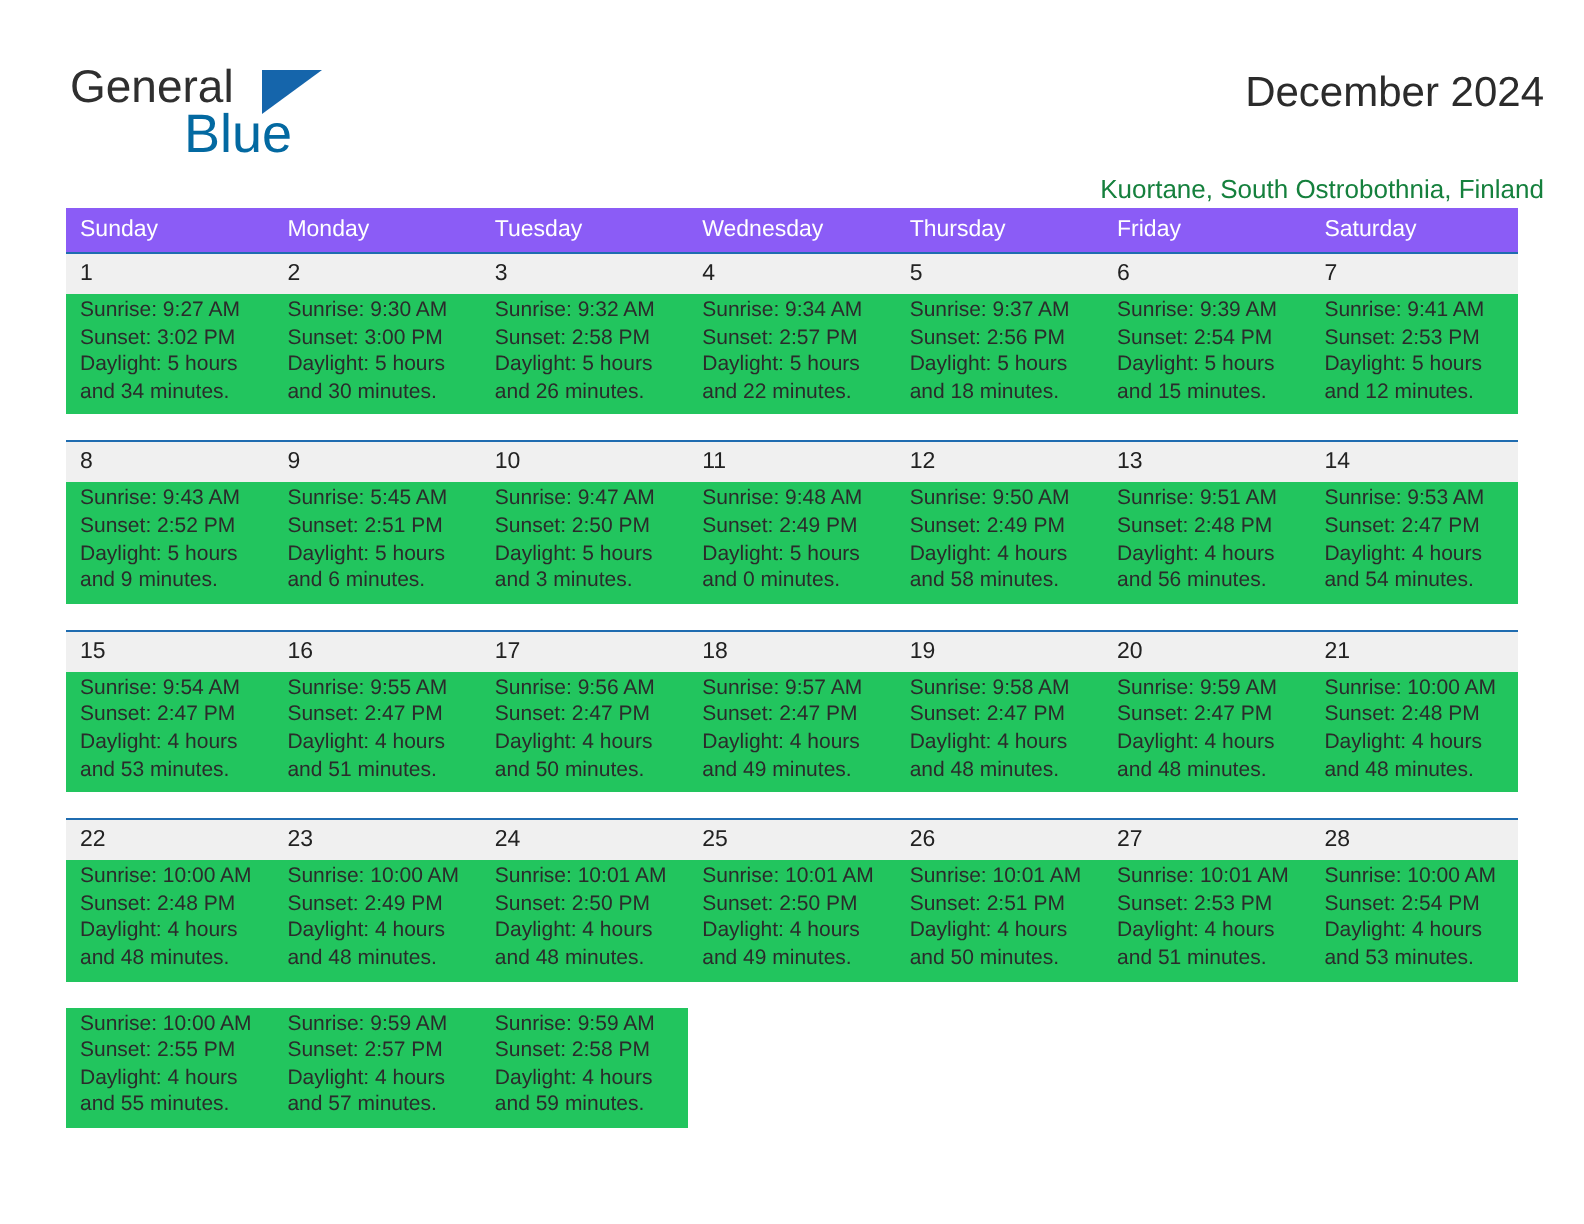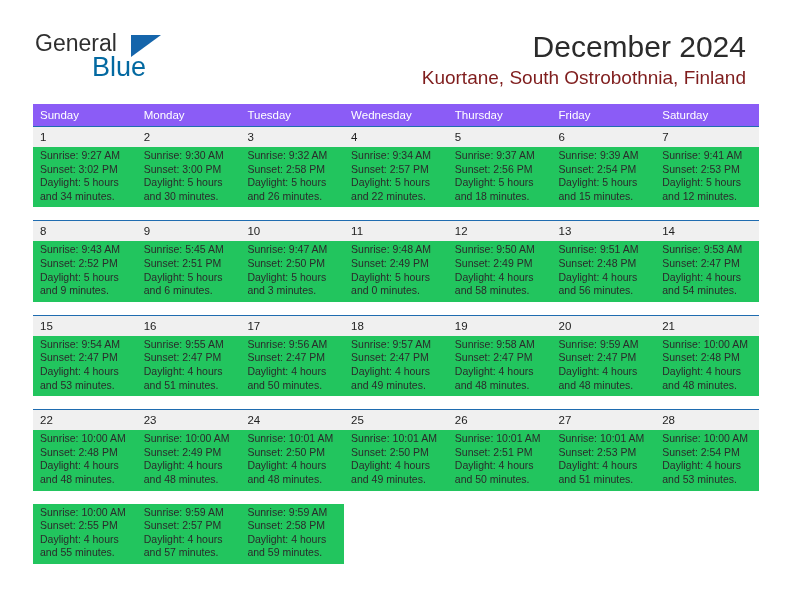--- a/index.html
+++ b/index.html
@@ -21,21 +21,21 @@
     width: 792px;
     height: 612px;
     box-sizing: border-box;
   }
 
   
   .header {
     position: absolute;
     left: 33px;
     top: 28px;
-    right: 46px;
+    right: 20px;
     height: 68px;
   }
 
   .brand {
     position: absolute;
     left: 0;
     top: 2px;
     width: 220px;
     height: 62px;
   }
@@ -68,33 +68,33 @@
     font-weight: 400;
   }
 
   .title-block {
     position: absolute;
     right: 0;
     top: 0;
     text-align: right;
   }
   .month-title {
-    font-size: 30px;
+    font-size: 21px;
     line-height: 38px;
     color: #2b2b2b;
     font-weight: 400;
     white-space: nowrap;
   }
   .location {
-    font-size: 19px;
+    font-size: 13px;
     line-height: 22px;
-    color: #7f1d1d;
+    color: #15803d;
     font-weight: 400;
     white-space: nowrap;
-    margin-top: 1px;
+    margin-top: 18px;
   }
 
   
   .calendar {
     position: absolute;
     left: 33px;
     top: 104px;
     width: 726px;
     border-collapse: collapse;
     table-layout: fixed;

